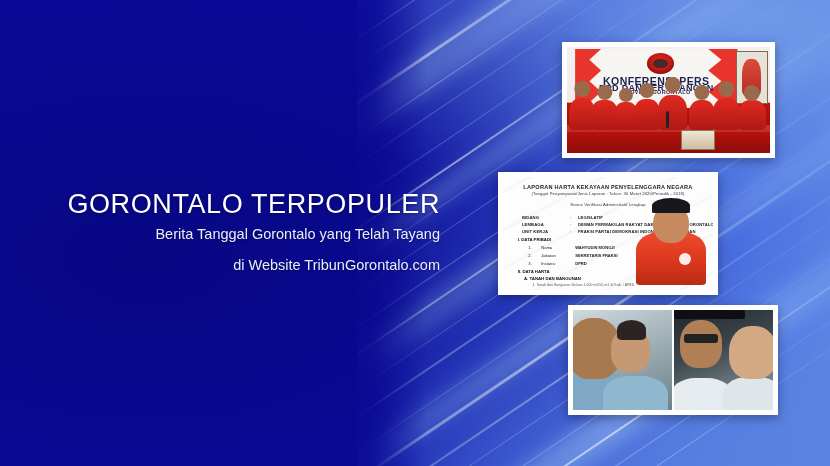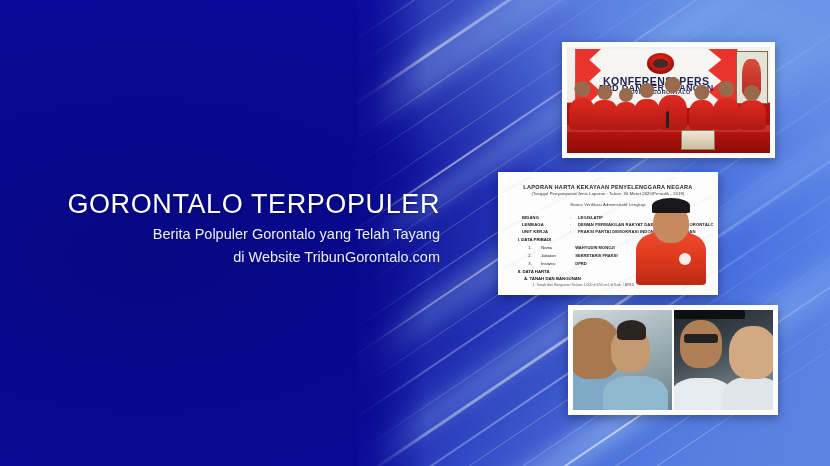--- a/index.html
+++ b/index.html
@@ -212,22 +212,22 @@
       <div class="s" style="top: 84%; height: 0.9px; opacity: 0.38;"></div>
       <div class="s" style="top: 87%; height: 2.4px; opacity: 0.95;"></div>
       <div class="s" style="top: 91%; height: 0.9px; opacity: 0.38;"></div>
       <div class="s" style="top: 94%; height: 0.9px; opacity: 0.38;"></div>
     </div>
   <div class="bg-leftblock"></div>
   <div class="vig"></div>
 
   <div class="headline">
     <div class="h-title">GORONTALO TERPOPULER</div>
-    <div class="h-sub">Berita Polpuler Gorontalo yang Telah Tayang</div>
-    <div class="h-sub" style="margin-top:4px">di Website TribunGorontalo.com</div>
+    <div class="h-sub">Berita Tanggal Gorontalo yang Telah Tayang</div>
+    <div class="h-sub" style="margin-top:12px">di Website TribunGorontalo.com</div>
   </div>
 
   <div class="card" id="card-presscon">
     <div class="inner">
       <div class="pc">
         <div class="pc-banner">
           <div class="pc-zig pc-z1"></div>
           <div class="pc-zig pc-z2"></div>
           <div class="pc-bull"></div>
           <div class="pc-t1">KONFERENSI PERS</div>

